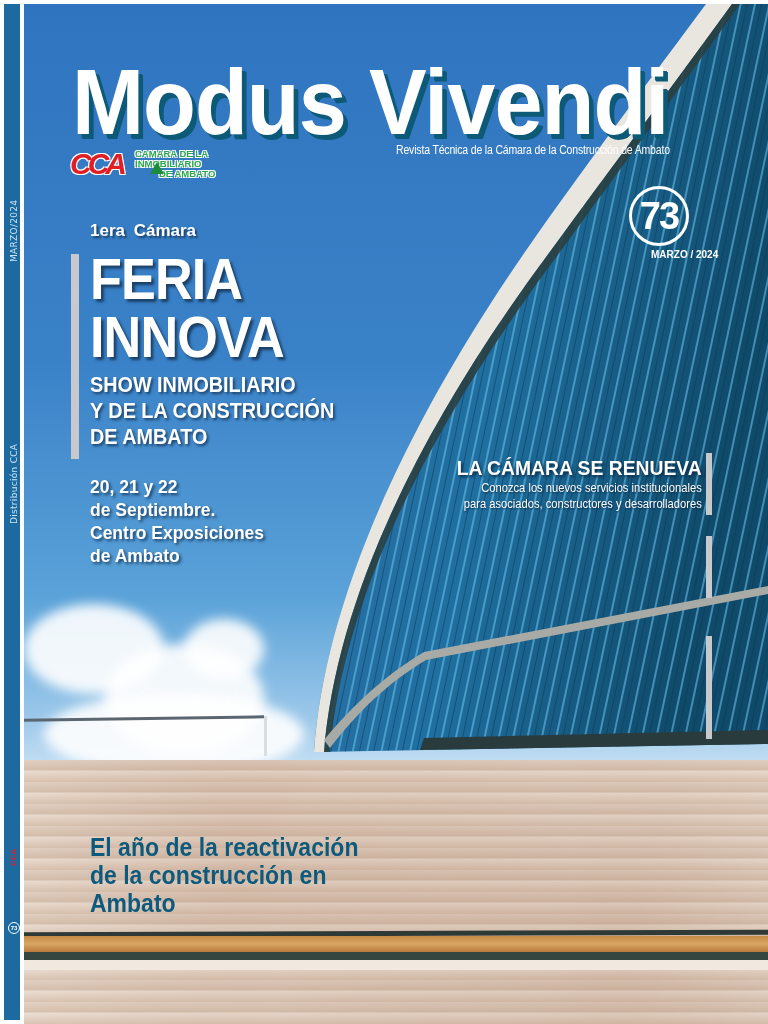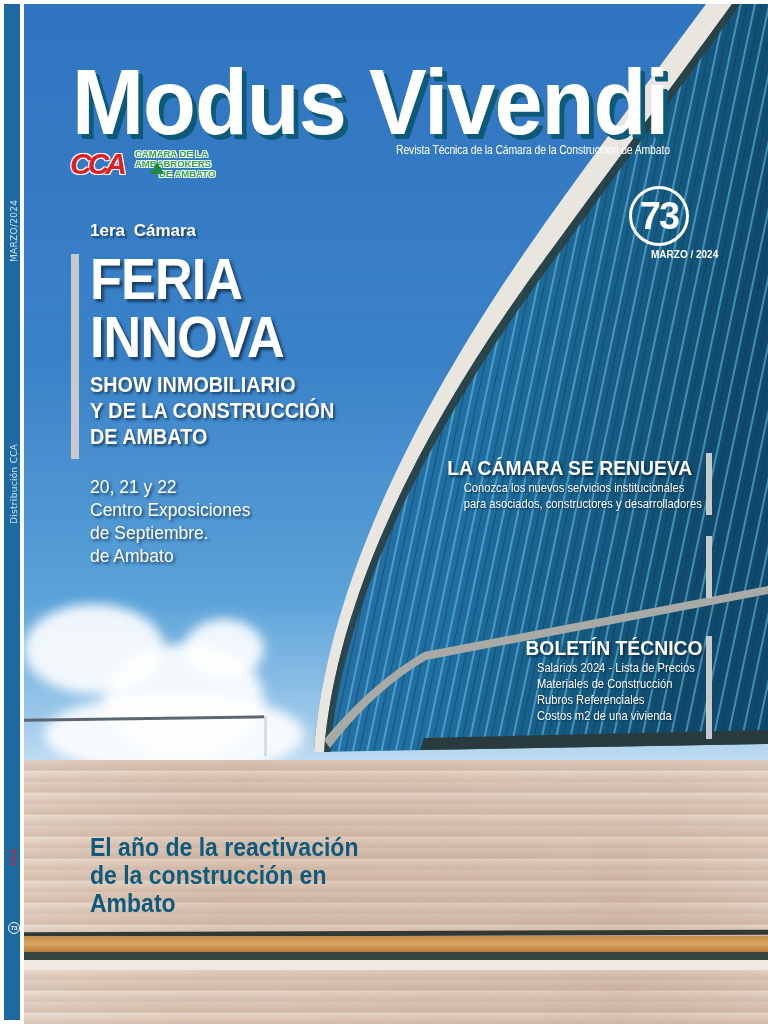--- a/index.html
+++ b/index.html
@@ -50,24 +50,24 @@
 
     
     .issue-circle { position: absolute; left: 605px; top: 182px; width: 60px; height: 60px; border: 3px solid #ffffff; border-radius: 50%; box-sizing: border-box; color: #fff; font-weight: bold; font-size: 38px; text-align: center; line-height: 54px; font-family: "Liberation Sans", sans-serif; transform: scaleX(1); letter-spacing: -2px; }
     .issue-date { position: absolute; left: 603px; top: 245px; color: #ffffff; font-size: 10px; font-weight: bold; padding-left: 24px; }
 
     
     .edition { position: absolute; left: 66px; top: 217px; color: #ffffff; font-weight: bold; font-size: 17px; text-shadow: 2px 2px 2px #1a3f66; word-spacing: 4px; }
     .leftbar { position: absolute; left: 47px; top: 250px; width: 8px; height: 205px; background: #c7c9cc; }
     .feria { position: absolute; left: 66px; top: 246px; color: #ffffff; font-weight: bold; font-size: 58px; line-height: 58px; text-shadow: 3px 3px 3px #1a3f66; transform: scaleX(0.9); transform-origin: left; letter-spacing: -1px; }
     .show { position: absolute; left: 66px; top: 368px; color: #ffffff; font-weight: bold; font-size: 22px; line-height: 26px; text-shadow: 2px 2px 3px #1a3f66; transform: scaleX(0.9); transform-origin: left; }
-    .dates { position: absolute; left: 66px; top: 472px; color: #ffffff; font-weight: normal; font-size: 17.5px; line-height: 23px; text-shadow: 2px 2px 3px #1a3f66; }
+    .dates { position: absolute; left: 66px; top: 472px; color: #ffffff; font-weight: bold; font-size: 17.5px; line-height: 23px; text-shadow: 2px 2px 3px #1a3f66; }
 
     
-    .story { position: absolute; right: 66px; text-align: left; color: #ffffff; }
+    .story { position: absolute; right: 66px; text-align: right; color: #ffffff; }
     .story-title { font-weight: bold; font-size: 21px; line-height: 24px; text-shadow: 2px 2px 3px #0c2e4a; transform: scaleX(0.92); transform-origin: right; white-space: nowrap; }
     .story-line { font-size: 13px; line-height: 16px; text-shadow: 1px 1px 2px #0c2e4a; transform: scaleX(0.86); transform-origin: right; white-space: nowrap; }
     .story-bar { position: absolute; right: 56px; width: 6px; background: #c7c9cc; }
 
     .story1 { top: 452px; }
     .story2 { top: 532px; }
     .story3 { top: 632px; }
     .bar1 { top: 449px; height: 62px; }
     .bar2 { top: 532px; height: 62px; }
     .bar3 { top: 632px; height: 103px; }
@@ -132,62 +132,55 @@
   <div class="masthead">Modus Vivendi</div>
   <div class="tagline">Revista Técnica de la Cámara de la Construcción de Ambato</div>
 
   <div class="cca">
     <div class="cca-mark">
       <span>CCA</span>
       <span class="cca-tri"></span>
     </div>
     <div class="cca-text">
       <div>CAMARA DE LA</div>
-      <div>AMBABROKERS</div>
+      <div>INMOBILIARIO</div>
       <div class="r3">DE AMBATO</div>
     </div>
   </div>
 
   <div class="issue-circle">73</div>
   <div class="issue-date">MARZO / 2024</div>
 
   <div class="edition">1era  Cámara</div>
   <div class="leftbar"></div>
   <div class="feria">
     <div>FERIA</div>
     <div>INNOVA</div>
   </div>
   <div class="show">
     <div>SHOW INMOBILIARIO</div>
     <div>Y DE LA CONSTRUCCIÓN</div>
     <div>DE AMBATO</div>
   </div>
   <div class="dates">
     <div>20, 21 y 22</div>
+    <div>de Septiembre.</div>
     <div>Centro Exposiciones</div>
-    <div>de Septiembre.</div>
     <div>de Ambato</div>
   </div>
 
   <div class="story-bar bar1"></div>
   <div class="story story1">
     <div class="story-title">LA CÁMARA SE RENUEVA</div>
     <div class="story-line">Conozca los nuevos servicios institucionales</div>
     <div class="story-line">para asociados, constructores y desarrolladores</div>
   </div>
 
   <div class="story-bar bar2"></div>
 
   <div class="story-bar bar3"></div>
-  <div class="story story3">
-    <div class="story-title">BOLETÍN TÉCNICO</div>
-    <div class="story-line">Salarios 2024   -  Lista de Precios</div>
-    <div class="story-line">Materiales de Construcción</div>
-    <div class="story-line">Rubros Referenciales</div>
-    <div class="story-line">Costos m2 de una vivienda</div>
-  </div>
 
   <div class="bottom-head">
     <div>El año de la reactivación</div>
     <div>de la construcción en</div>
     <div>Ambato</div>
   </div>
 </div>
 
 </body></html>

